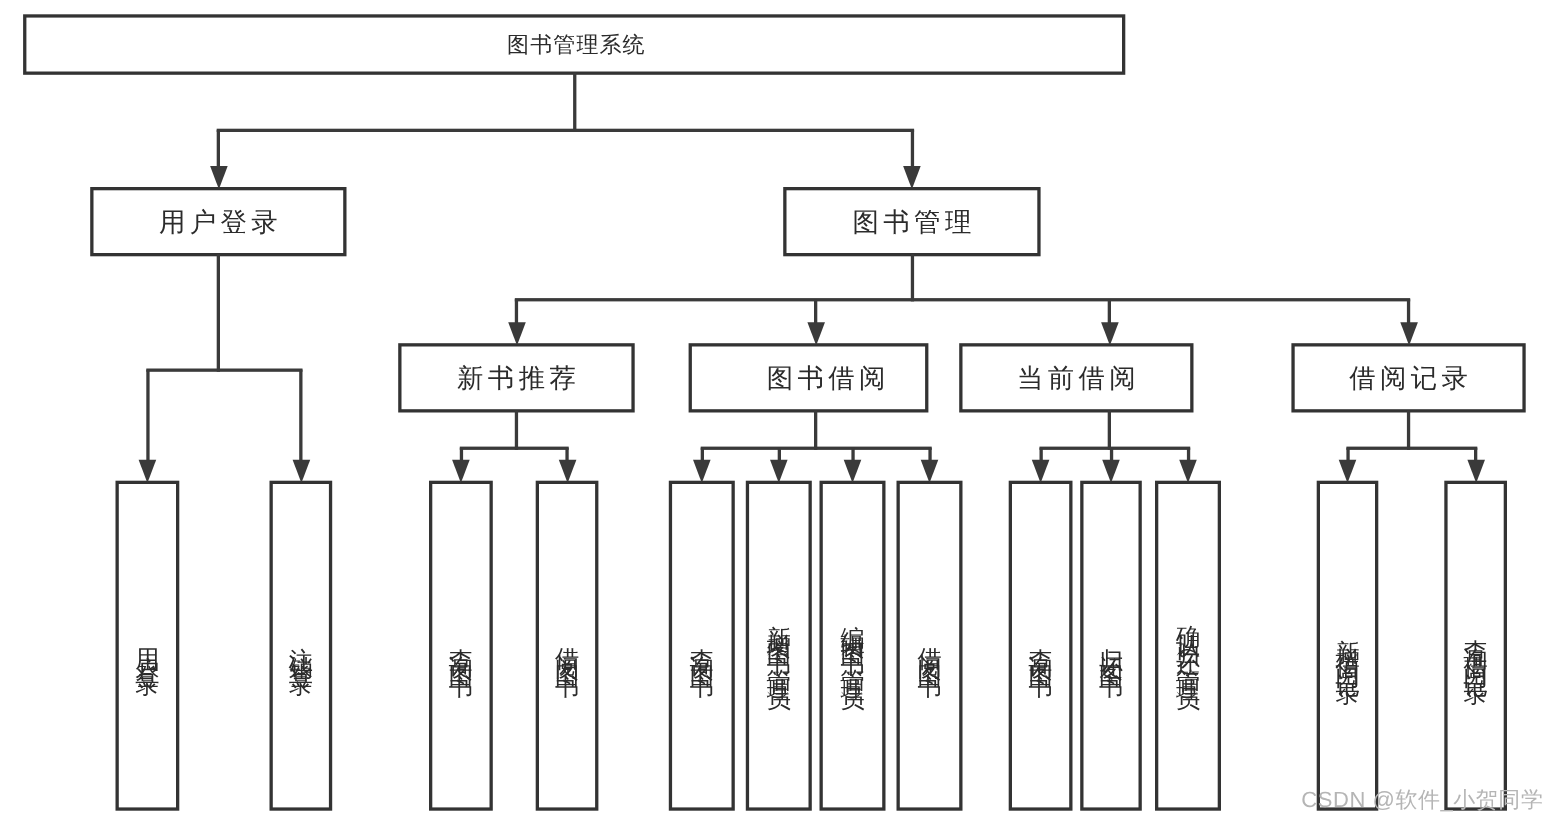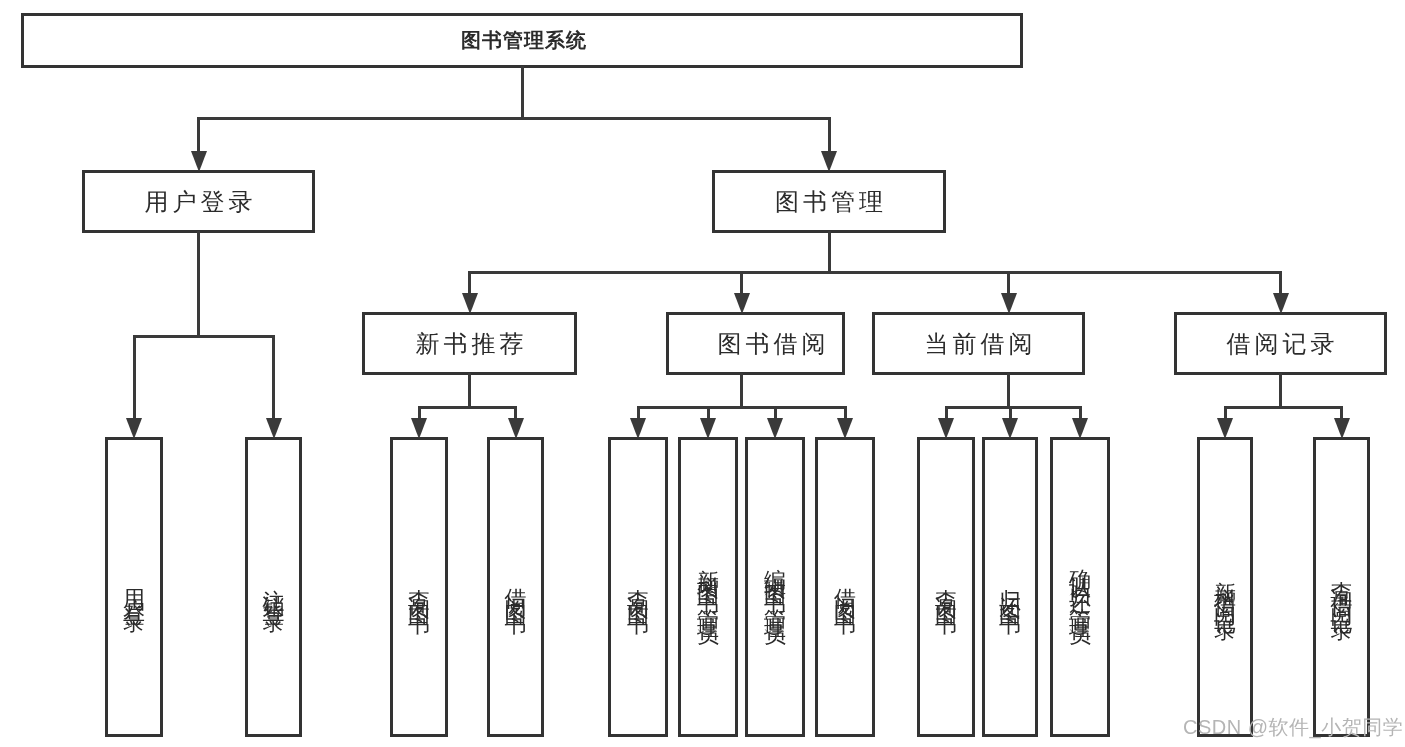--- a/index.html
+++ b/index.html
@@ -22,21 +22,21 @@
     background: var(--fill, #ffffff);
     display: flex;
     align-items: center;
     justify-content: center;
     color: var(--text, #2b2b2b);
   }
   .node .label {
     white-space: nowrap;
     text-align: center;
   }
-  .node.root { font-size: 20px; letter-spacing: 1px; font-weight: bold; }
+  .node.root { font-size: 20px; letter-spacing: 1px; }
   .node.branch { font-size: 24px; letter-spacing: 4px; }
   .node.branch .label, .node.root .label { padding-left: 4px; }
   .node.leaf { font-size: 22px; }
   .node.vert .label {
     writing-mode: vertical-rl;
     text-orientation: mixed;
     letter-spacing: 8px;
     white-space: normal;
     line-height: 1;
     max-height: 288px;
@@ -74,21 +74,21 @@
     </div>
     <div class="node branch horiz" style="left: 82px; top: 170px; width: 233px; height: 63px;">
       <span class="label">用户登录</span>
     </div>
     <div class="node branch horiz" style="left: 362px; top: 312px; width: 215px; height: 63px;">
       <span class="label">新书推荐</span>
     </div>
     <div class="node branch horiz" style="left: 712px; top: 170px; width: 234px; height: 63px;">
       <span class="label">图书管理</span>
     </div>
-    <div class="node branch horiz" style="left: 666px; top: 312px; width: 179px; height: 63px; padding-left: 32px;">
+    <div class="node branch horiz" style="left: 626px; top: 312px; width: 218px; height: 63px; padding-left: 32px;">
       <span class="label">图书借阅</span>
     </div>
     <div class="node branch horiz" style="left: 872px; top: 312px; width: 213px; height: 63px;">
       <span class="label">当前借阅</span>
     </div>
     <div class="node branch horiz" style="left: 1174px; top: 312px; width: 213px; height: 63px;">
       <span class="label">借阅记录</span>
     </div>
     <div class="node leaf vert" style="left: 105px; top: 437px; width: 58px; height: 300px;">
       <span class="label">用户登录</span>

